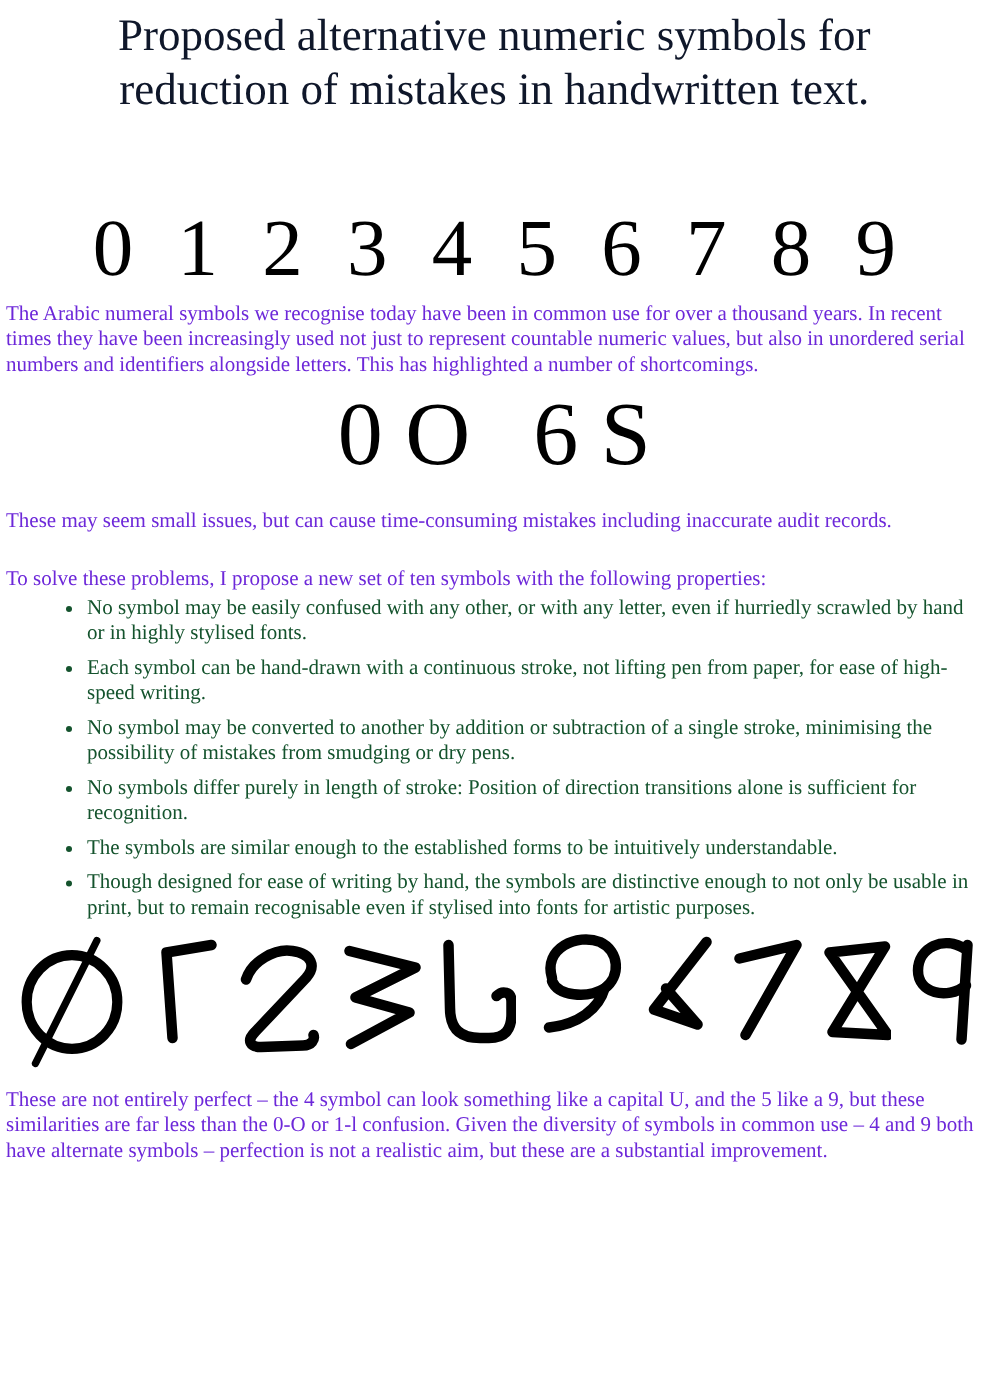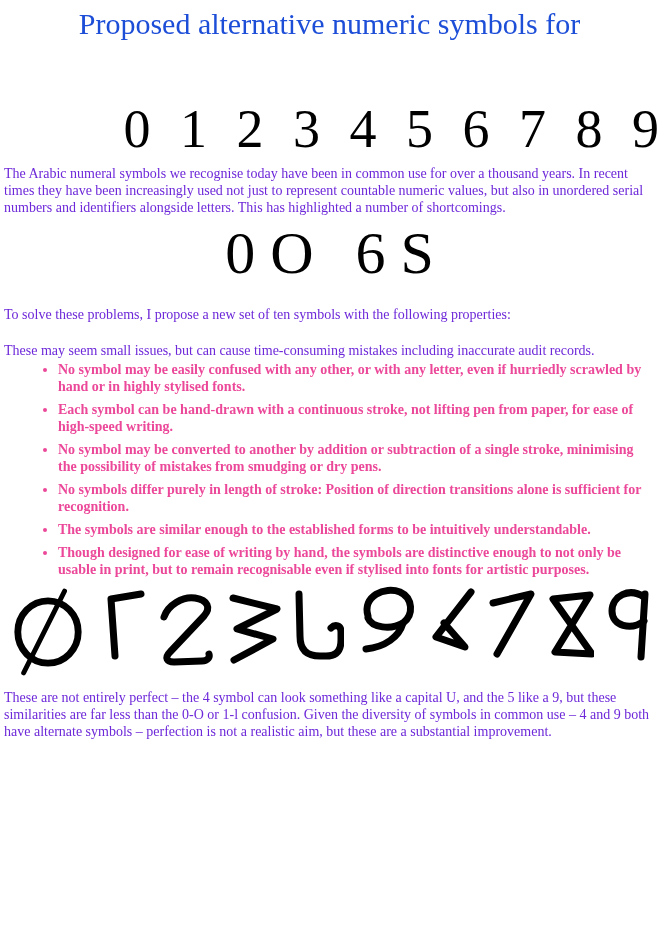--- a/index.html
+++ b/index.html
@@ -6,25 +6,25 @@
   body{
     width:659px;height:931px;overflow:hidden;
     font-family:"Liberation Serif", serif;
     color:#0b0b0b;
   }
   .page{width:659px;height:931px;position:relative;background:#fff;}
   .doc-title{
     margin:6px 8px 0 8px;
     text-align:center;
     font-size:30px;line-height:36px;
-    font-weight:400;color:#1d4ed8;
+    font-weight:400;color:#0f172a;
   }
   .digits-row{
     margin-top:58px;
-    text-align:right;
+    text-align:center;
     font-size:54px;line-height:58px;
     word-spacing:16px;
     color:#000;white-space:nowrap;
   }
   .body-text{
     margin:0 5px 0 4px;
     font-size:14px;line-height:17px;
     color:#6d28d9;text-align:left;
   }
   .p-intro{margin-top:7px;}
@@ -35,24 +35,23 @@
     gap:42px;
     font-size:60px;line-height:62px;color:#000;white-space:nowrap;
   }
   .p-secondly{margin-top:13px;}
   .p-small-issues{margin-top:19px;}
   .p-proposal{margin-top:22px;}
   ul.props{
     margin:2px 5px 0 0;padding:0 0 0 58px;
   }
   ul.props li{
-    font-size:14px;line-height:17px;color:#ec4899;
+    font-size:14px;line-height:17px;color:#14532d;
     margin-bottom:6px;
     list-style:disc outside;
-    font-weight:bold;
   }
   .glyph-row{
     margin-top:2px;
     padding:0 10px;
     display:flex;justify-content:space-between;align-items:flex-start;
     height:96px;
   }
   .glyph-row svg{display:block;height:96px;}
   .glyph-row path, .glyph-row ellipse{
     fill:none;stroke:#000;stroke-width:7;
@@ -61,36 +60,37 @@
   .glyph-row .thin{stroke-width:5;}
   .p-closing{margin-top:9px;}
 </style>
 </head>
 <body>
 
 <div class="page">
 
   <div class="doc-title">
     <div>Proposed alternative numeric symbols for</div>
+    <div>reduction of mistakes in handwritten text.</div>
   </div>
 
   <div class="digits-row">0 1 2 3 4 5 6 7 8 9</div>
 
   <p class="body-text p-intro">The Arabic numeral symbols we recognise today have been in common use for over a thousand years. In recent times they have been increasingly used not just to represent countable numeric values, but also in unordered serial numbers and identifiers alongside letters. This has highlighted a number of shortcomings.</p>
 
 
   <div class="confusables">
     <span>0 O</span>
     <span>6 S</span>
   </div>
 
 
+  <p class="body-text p-small-issues">These may seem small issues, but can cause time-consuming mistakes including inaccurate audit records.</p>
+
   <p class="body-text p-proposal">To solve these problems, I propose a new set of ten symbols with the following properties:</p>
-
-  <p class="body-text p-small-issues">These may seem small issues, but can cause time-consuming mistakes including inaccurate audit records.</p>
 
   <ul class="props">
     <li>No symbol may be easily confused with any other, or with any letter, even if hurriedly scrawled by hand or in highly stylised fonts.</li>
     <li>Each symbol can be hand-drawn with a continuous stroke, not lifting pen from paper, for ease of high-speed writing.</li>
     <li>No symbol may be converted to another by addition or subtraction of a single stroke, minimising the possibility of mistakes from smudging or dry pens.</li>
     <li>No symbols differ purely in length of stroke: Position of direction transitions alone is sufficient for recognition.</li>
     <li>The symbols are similar enough to the established forms to be intuitively understandable.</li>
     <li>Though designed for ease of writing by hand, the symbols are distinctive enough to not only be usable in print, but to remain recognisable even if stylised into fonts for artistic purposes.</li>
   </ul>
 

